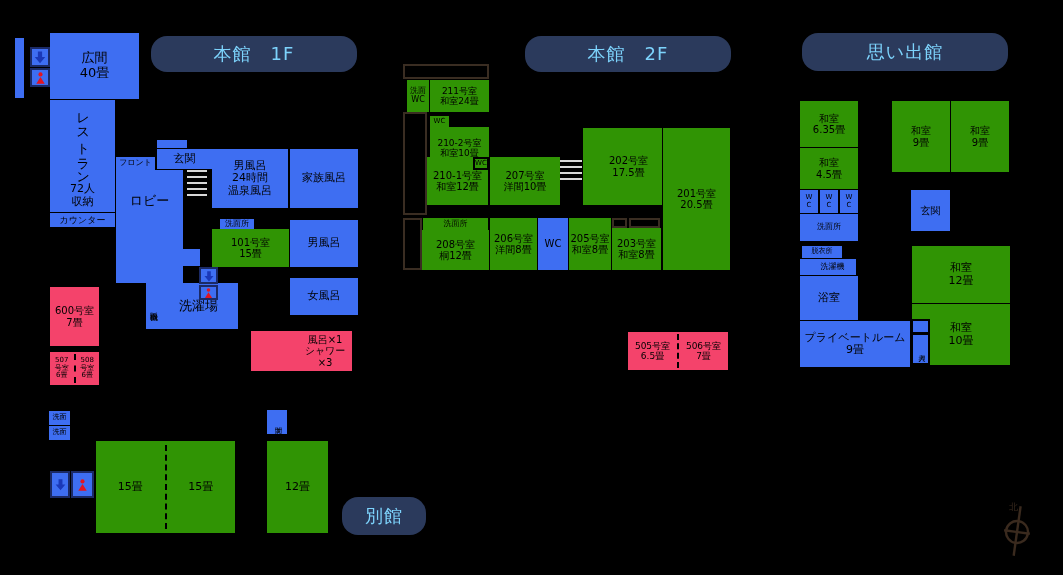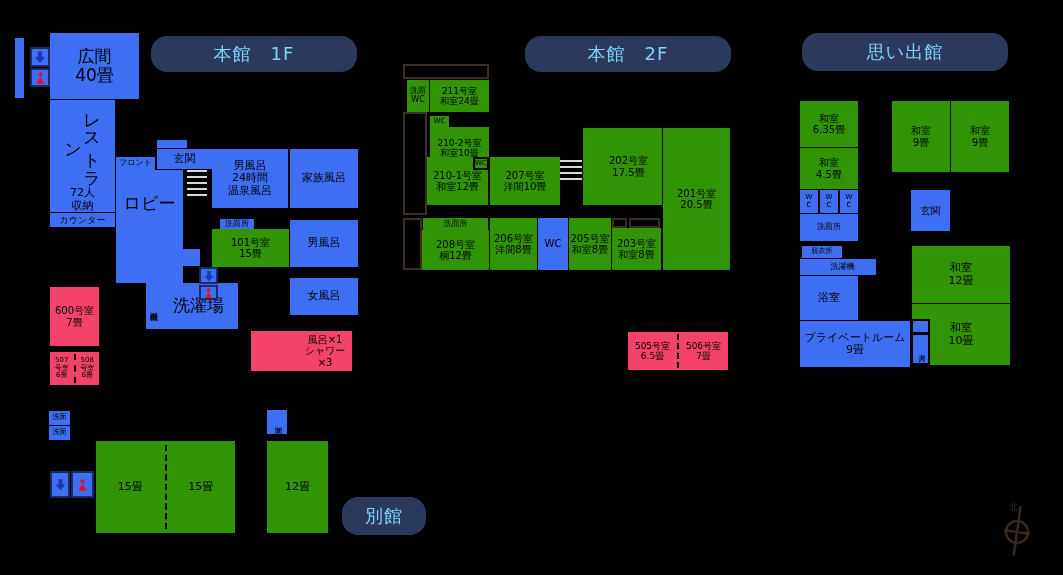--- a/index.html
+++ b/index.html
@@ -15,21 +15,21 @@
   .navy span{letter-spacing:1px;}
   .outline{border:2px solid #3a2d22;background:transparent;}
   .edged{border:2px solid #000;z-index:3;}
   .iconbox{border:2px solid #1b2a66;z-index:4;}
   .stairs{background:repeating-linear-gradient(180deg,#d8d8d8 0 2px,#000 2px 6px);}
   .vert{writing-mode:vertical-rl;text-orientation:upright;}
   .toppad{align-items:flex-start;padding-top:24px;}
   .divider{border-left:2px dashed #000;align-self:stretch;margin:2px 0;}
   .half{flex:1;display:flex;align-items:center;justify-content:center;}
   .f7{font-size:7px;} .f8{font-size:8px;} .f9{font-size:9px;} .f10{font-size:10px;}
-  .f11{font-size:11px;} .f12{font-size:17px;} .f18{font-size:18px;}
+  .f11{font-size:11px;} .f12{font-size:13px;} .f18{font-size:18px;}
   svg{display:block;}
 </style>
 </head>
 <body>
 
 <div id="stage">
 
   <div class="box navy f18" style="left:151px;top:36px;width:206px;height:36px;">
       <span>本館　1F</span>
     </div>
@@ -222,21 +222,21 @@
   <div class="box blue f7" style="left:840px;top:190px;width:18px;height:23px;">
       <span>W
 C</span>
     </div>
   <div class="box blue f8" style="left:800px;top:214px;width:58px;height:27px;">
       <span>洗面所</span>
     </div>
   <div class="box blue f7" style="left:802px;top:246px;width:40px;height:12px;">
       <span>脱衣所</span>
     </div>
-  <div class="box blue f8" style="left:800px;top:259px;width:76px;height:16px;padding-left:9px;">
+  <div class="box blue f8" style="left:800px;top:259px;width:56px;height:16px;padding-left:9px;">
       <span>洗濯機</span>
     </div>
   <div class="box blue f11" style="left:800px;top:276px;width:58px;height:44px;">
       <span>浴室</span>
     </div>
   <div class="box blue f11" style="left:800px;top:321px;width:110px;height:46px;">
       <span>プライベートルーム
 9畳</span>
     </div>
   <div class="box green f10" style="left:892px;top:101px;width:58px;height:71px;">

